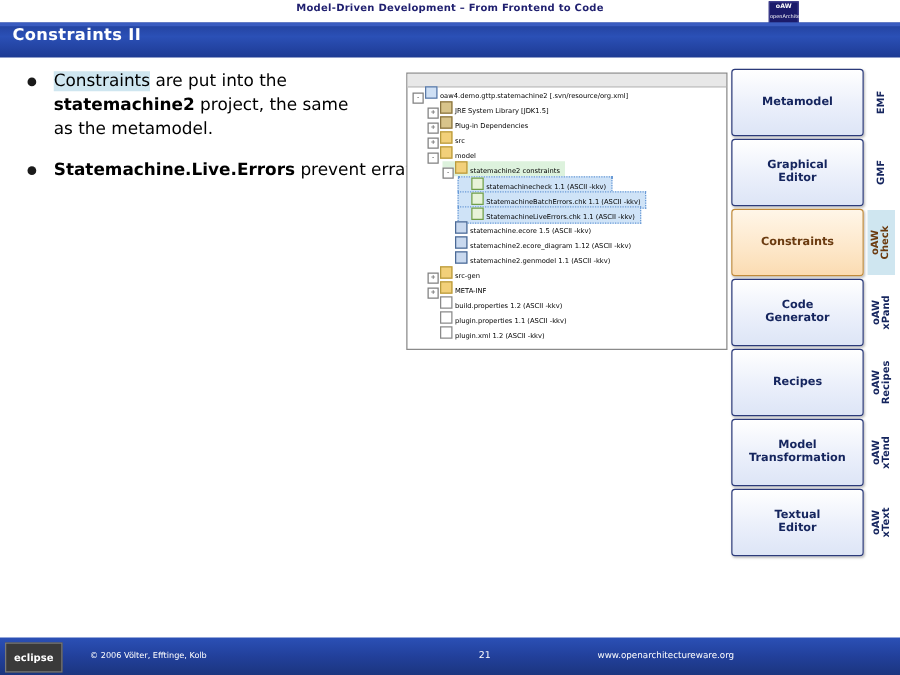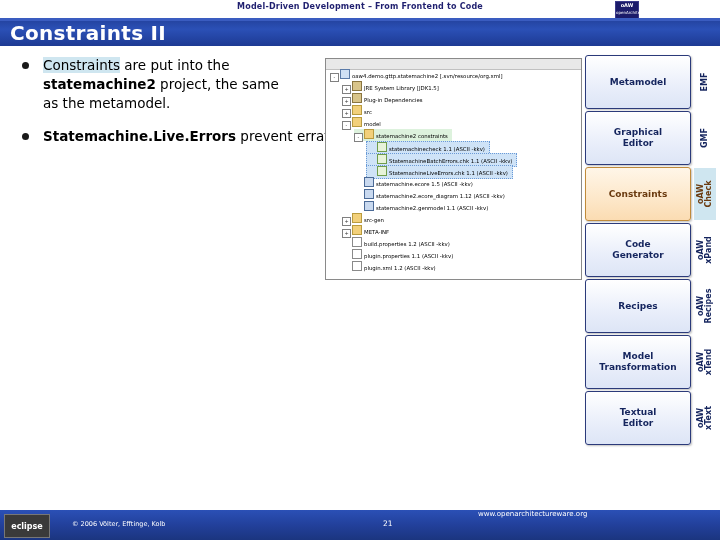--- a/index.html
+++ b/index.html
@@ -29,21 +29,21 @@
   
   .titleband{
     position:absolute;left:0;top:18px;width:720px;height:28px;
     background:linear-gradient(to bottom,#22409b 0%,#2b50b6 40%,#1d3a93 100%);
   }
   .titleband .bar-light{
     position:absolute;left:0;top:0;width:720px;height:3px;background:#3a5cc0;
   }
   .slide-title{
     position:absolute;left:10px;top:21px;
-    font-size:20px;font-weight:bold;color:#ffffff;
+    font-size:13px;font-weight:bold;color:#ffffff;
     font-family:"DejaVu Sans","Liberation Sans",sans-serif;
     letter-spacing:0.3px;
   }
   
   .bullets{position:absolute;left:18px;top:56px;width:580px;}
   .bullet{position:relative;margin-bottom:14px;padding-left:25px;}
   .bullet .dot{
     position:absolute;left:4px;top:6px;width:7px;height:7px;border-radius:50%;
     background:#1a1a1a;
   }
@@ -118,21 +118,21 @@
     position:absolute;left:0;bottom:0;width:720px;height:30px;
     background:linear-gradient(to bottom,#2b50b6 0%,#22409b 50%,#1b357f 100%);
   }
   .footer .copyright{
     position:absolute;left:72px;top:10px;font-size:6.5px;color:#ffffff;
   }
   .footer .pagenum{
     position:absolute;left:383px;top:9px;font-size:7.5px;color:#ffffff;
   }
   .footer .weburl{
-    position:absolute;left:478px;top:0;font-size:7px;color:#ffffff;
+    position:absolute;left:478px;top:10px;font-size:7px;color:#ffffff;
   }
   .eclipse-logo{
     position:absolute;left:4px;top:4px;width:44px;height:22px;
     background:#3a3a3a;border:1px solid #777;
     color:#ffffff;font-size:8px;font-weight:bold;
     display:flex;align-items:center;justify-content:center;
   }
   .oaw-logo{
     position:absolute;right:4px;top:2px;width:86px;height:26px;
     color:#ffffff;

